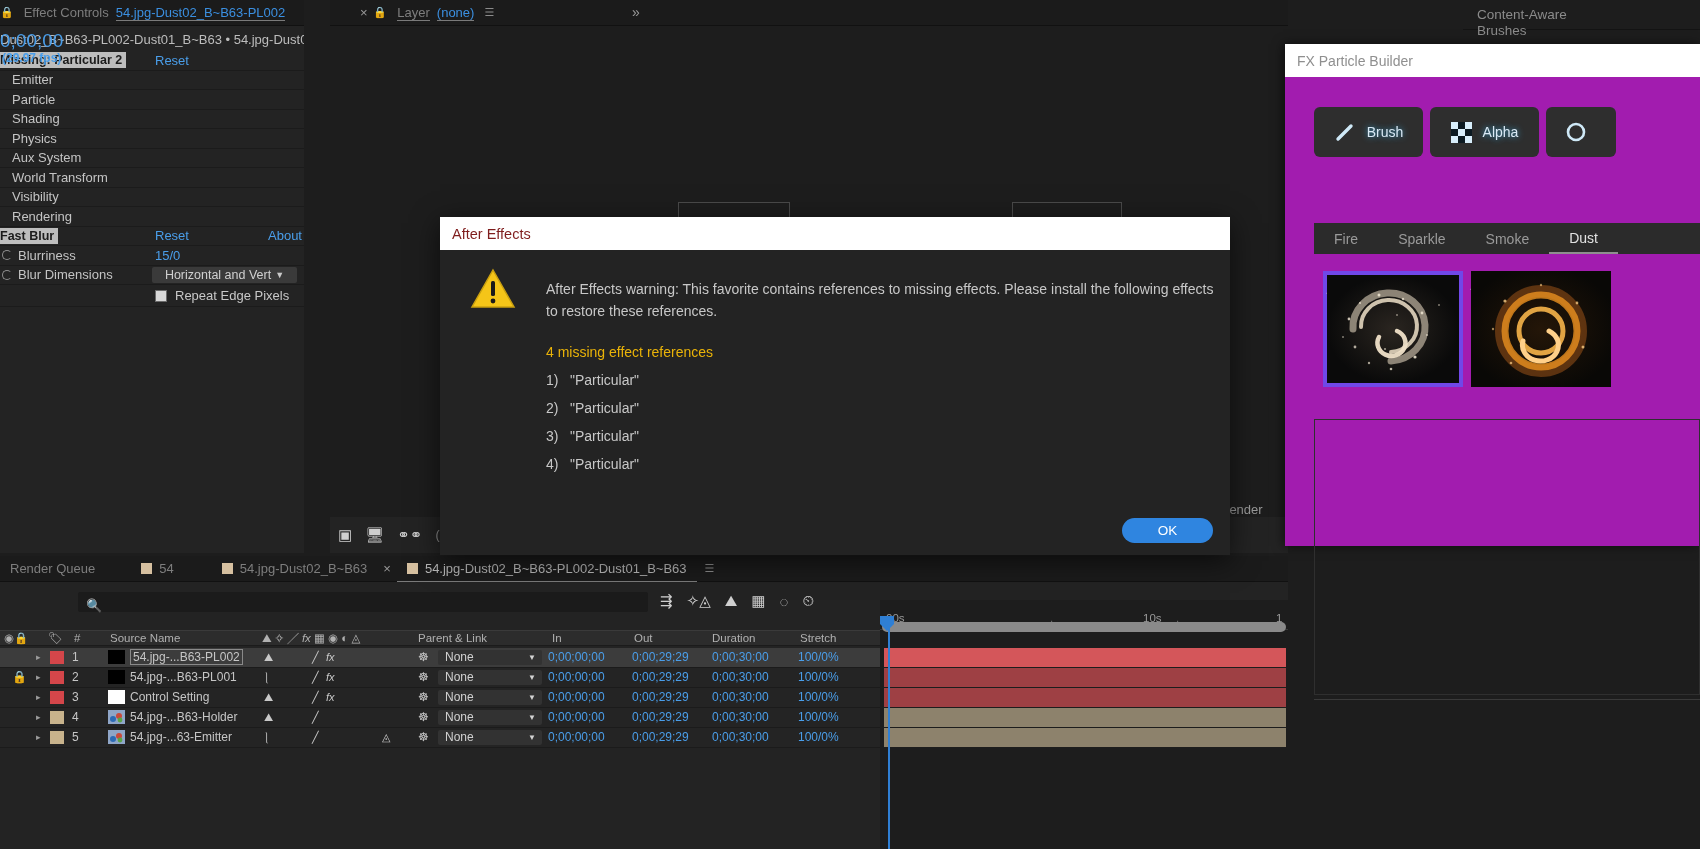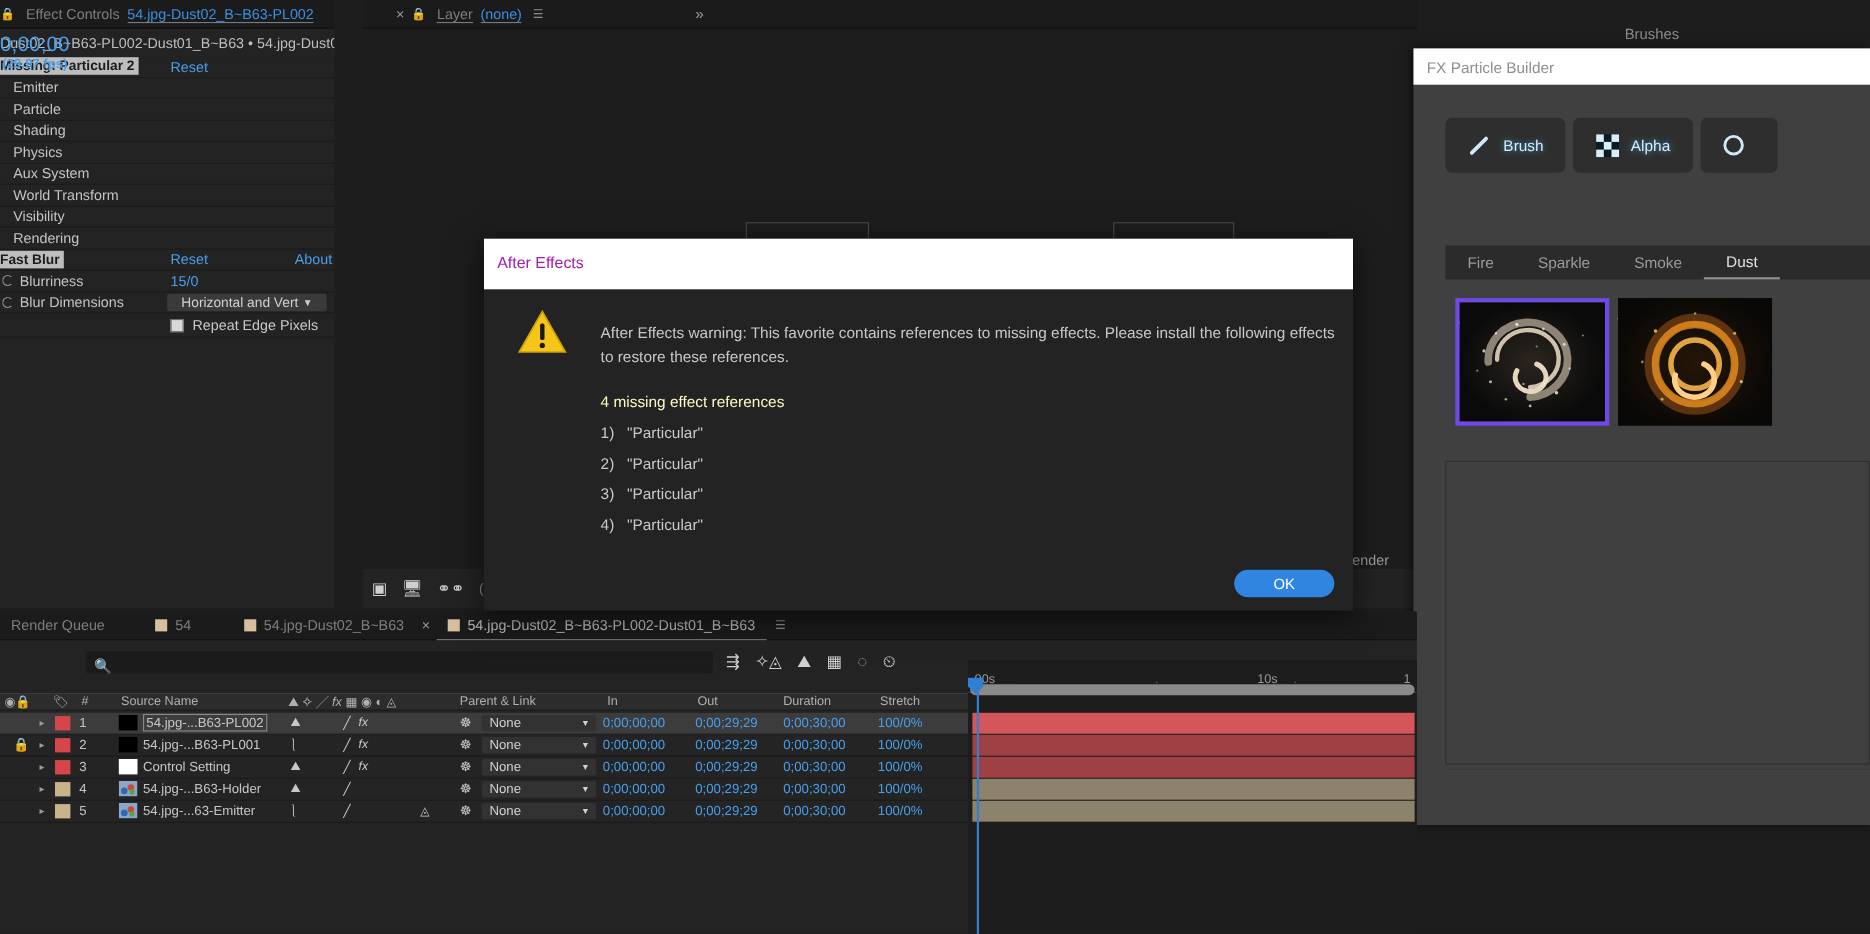--- a/index.html
+++ b/index.html
@@ -127,22 +127,22 @@
   .bar { position: absolute; left: 4px; width: 402px; height: 19px; }
   #cti { position: absolute; left: 8px; top: 26px; width: 2px; height: 223px; background: #2f7fd4; }
 
   
   #rightbg { left: 1288px; top: 0; width: 412px; height: 849px; background: #1d1d1d; }
   .rtab { position: absolute; left: 1463px; height: 30px; width: 237px;
           display: flex; align-items: center; padding-left: 14px;
           font-size: 13.5px; color: #8b8b8b; border-bottom: 1px solid #141414; }
 
   
-  #fxpb { position: absolute; left: 1285px; top: 44px; width: 415px; height: 706px;
-          background: #404040; box-shadow: -2px 0 10px rgba(0,0,0,.55); }
+  #fxpb { position: absolute; left: 1285px; top: 44px; width: 415px; height: 502px;
+          background: #a21caf; box-shadow: -2px 0 10px rgba(0,0,0,.55); }
   #fxpb-title { height: 33px; background: #ffffff; display: flex; align-items: center;
                 padding-left: 12px; font-size: 14px; color: #8f8f8f; }
   #fxpb-modes { position: absolute; left: 29px; top: 63px; display: flex; gap: 7px; }
   .modebtn { width: 109px; height: 50px; background: #2e2e2e; border-radius: 6px;
              display: flex; align-items: center; justify-content: center; gap: 11px;
              font-size: 14px; color: #d9e9f5; }
   .glowtxt { text-shadow: 0 0 6px #39a8d8; }
   #fxpb-cats { position: absolute; left: 29px; top: 179px; width: 386px; height: 31px;
                background: #2b2b2b; display: flex; align-items: center; gap: 0px; }
   .cat { padding: 0 20px; font-size: 14px; color: #9a9a9a; height: 31px; display:flex; align-items:center; }
@@ -155,26 +155,26 @@
                    border: 1px solid #2f2f2f; }
   #succeed-row { position: absolute; left: 50px; top: 708px; display: flex; align-items: center; gap: 14px;
                  font-size: 14px; color: #b9b9b9; }
   #succeed-box { width: 17px; height: 17px; border: 1px solid #2e9aa8; background: #2a2a2a;
                  position: relative; }
   #succeed-box::after { content: "✓"; position: absolute; left: 2px; top: -3px; font-size: 14px; color: #7f8f95; }
 
   
   #modal { position: absolute; left: 440px; top: 217px; width: 790px; height: 338px;
            background: #232323; box-shadow: 0 6px 26px rgba(0,0,0,.6); }
-  #modal-title { height: 46px; background: #ffffff; color: #a21caf;
+  #modal-title { height: 33px; background: #ffffff; color: #7f1d1d;
                  display: flex; align-items: center; padding-left: 12px; font-size: 14.5px; }
   #modal-body { position: relative; padding: 28px 28px 0 28px; }
   #warn-icon { position: absolute; left: 30px; top: 18px; width: 46px; height: 42px; }
   #modal-text { margin-left: 78px; font-size: 14px; color: #c8c8c8; line-height: 22px; width: 680px; }
-  #modal-count { margin-left: 78px; margin-top: 22px; font-size: 14px; color: #fef9c3; }
+  #modal-count { margin-left: 78px; margin-top: 22px; font-size: 14px; color: #eab308; }
   .misslist { margin-left: 78px; margin-top: 12px; }
   .missitem { font-size: 14px; color: #c8c8c8; margin-bottom: 12px; }
   .missitem .idx { display: inline-block; width: 24px; }
   #ok-btn { position: absolute; left: 682px; top: 301px; width: 91px; height: 25px;
             background: #2f85e0; border-radius: 13px; color: #ffffff; font-size: 13.5px;
             display: flex; align-items: center; justify-content: center; }
 
   .dim { color: #7e7e7e; }
 </style>
 </head>
@@ -270,20 +270,23 @@
     <div id="comp-bottombar">
       <span class="tlicon">▣</span>
       <span class="tlicon">🖥</span>
       <span class="tlicon">⚭⚭</span>
       <span>(100</span>
     </div>
     <div id="render-lbl">Render</div>
   </div>
 
   <div class="panel" id="rightbg"></div>
+  <div class="rtab" style="top:0px;">
+    <span>Content-Aware</span>
+  </div>
   <div class="rtab" style="top:16px;">
     <span>Brushes</span>
   </div>
 
   <div id="fxpb">
     <div id="fxpb-title">
       <span>FX Particle Builder</span>
     </div>
 
     <div id="fxpb-modes">

